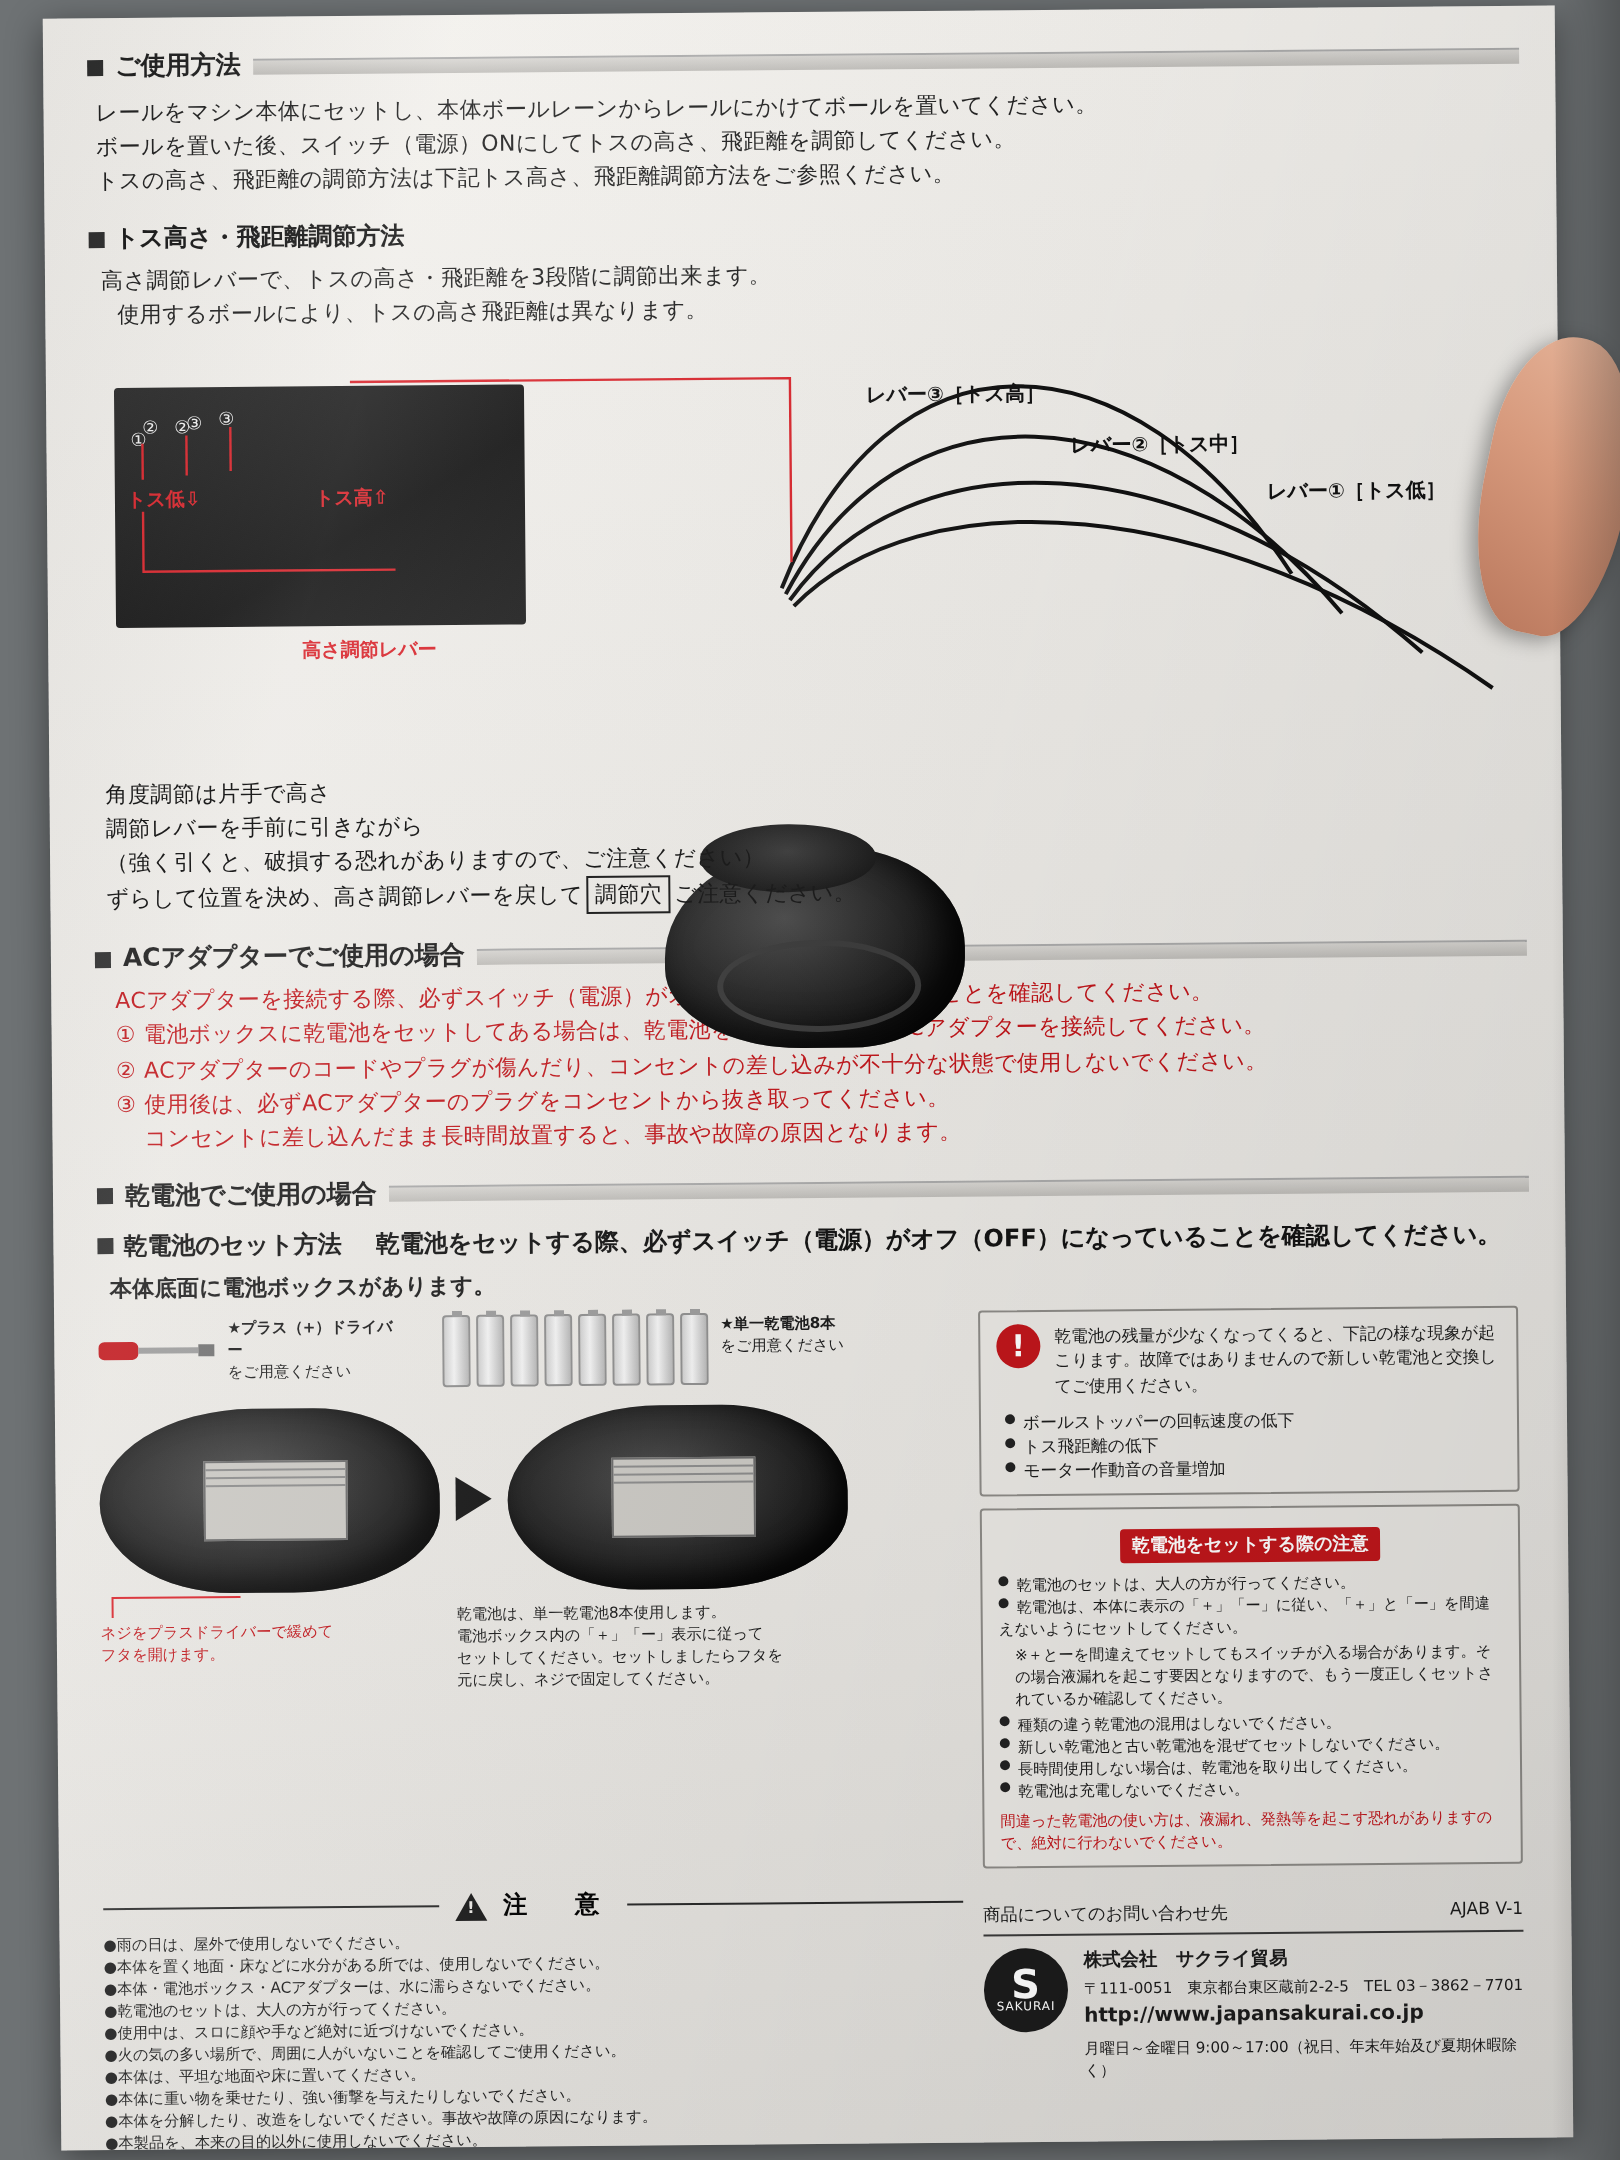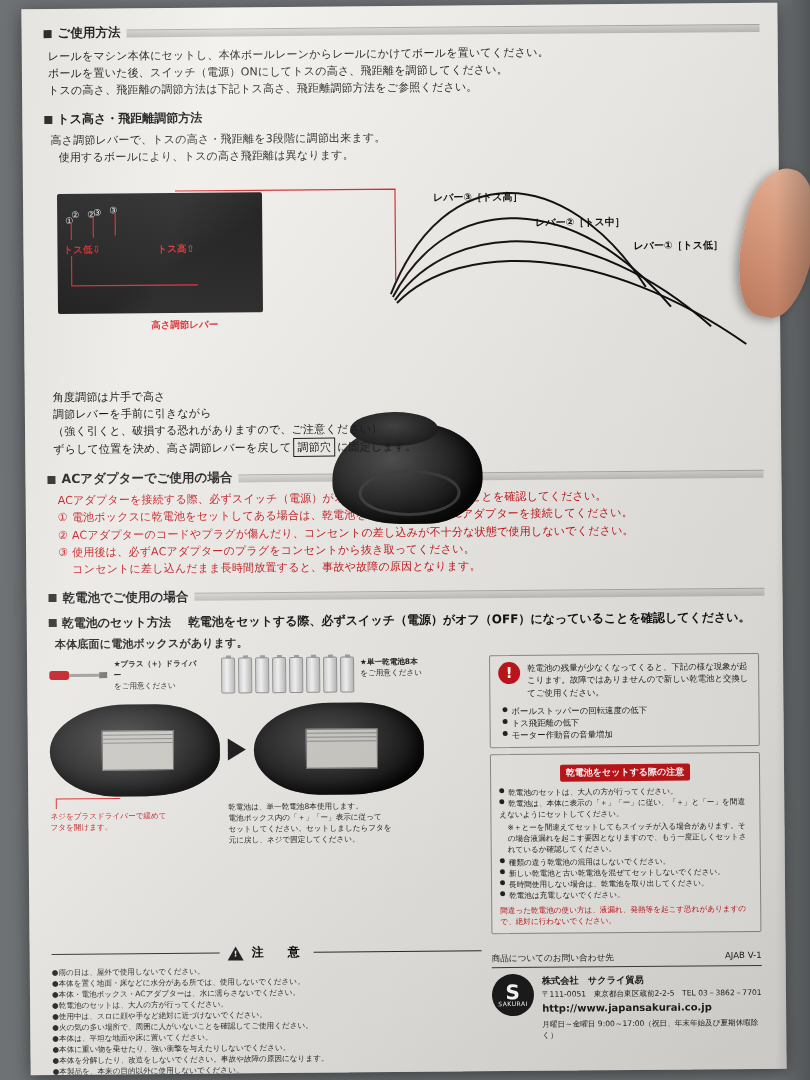--- a/index.html
+++ b/index.html
@@ -217,21 +217,21 @@
     <div class="label-arc" style="left:588px;top:72px;">レバー①［トス低］</div>
   </div>
 
   <div style="margin:-48px 0 0 6px;position:relative;z-index:3;">
     <p class="l">角度調節は片手で高さ</p>
     <p class="l">調節レバーを手前に引きながら</p>
     <p class="l">（強く引くと、破損する恐れがありますので、ご注意ください）</p>
     <p class="l" style="display:flex;align-items:center;gap:2px;">
       <span>ずらして位置を決め、高さ調節レバーを戻して</span>
       <span style="border:1px solid #222;padding:0 3px;">調節穴</span>
-      <span>に固定します。</span>
+      <span>ご注意ください。</span>
     </p>
   </div>
 
   <div class="sec-head" style="margin-top:12px;">
     <span class="sq"></span>
     <span>ACアダプターでご使用の場合</span>
     <span class="bar"></span>
   </div>
   <div style="margin-left:10px;margin-top:4px;">
     <p class="l red">ACアダプターを接続する際、必ずスイッチ（電源）がオフ（OFF）になっていることを確認してください。</p>

